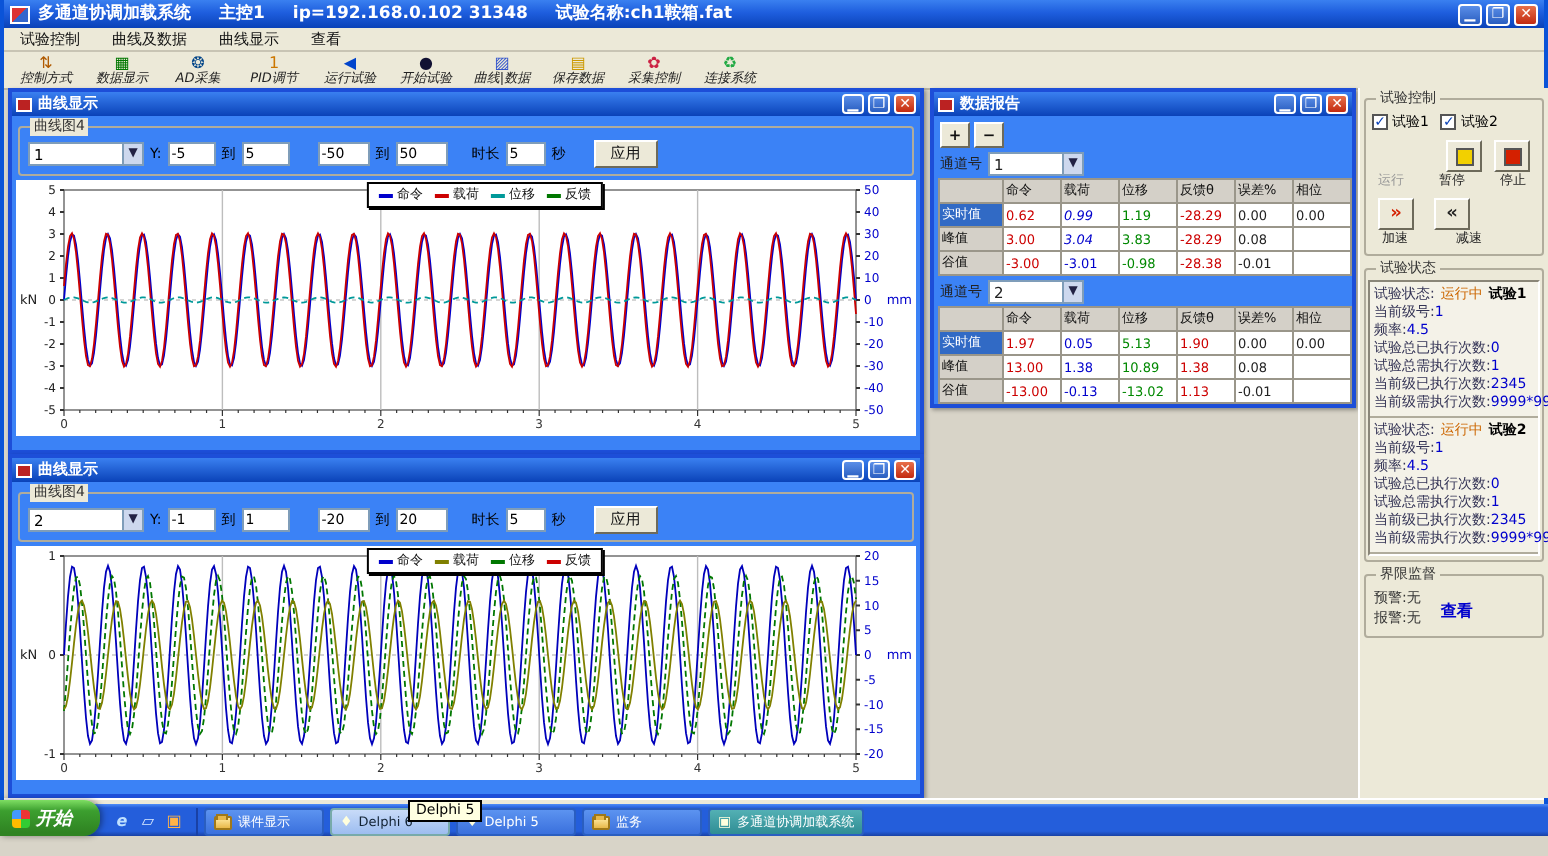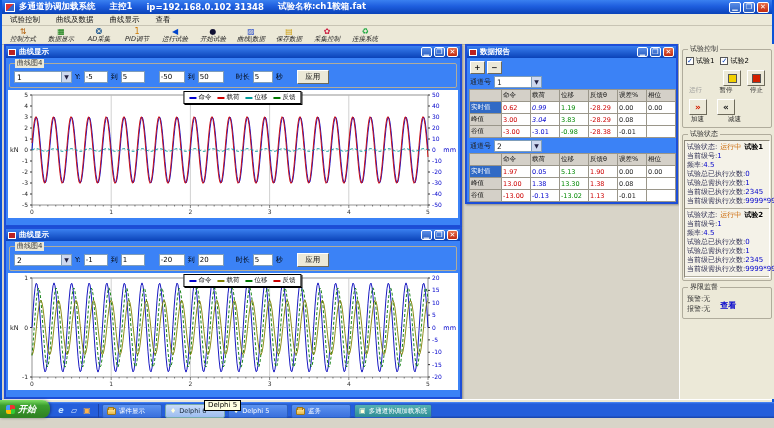--- a/index.html
+++ b/index.html
@@ -554,21 +554,21 @@
                   <td style="color: rgb(0, 0, 204);">0.05</td>
                   <td style="color: rgb(0, 136, 0);">5.13</td>
                   <td style="color: rgb(204, 0, 0);">1.90</td>
                   <td style="color: rgb(34, 34, 34);">0.00</td>
                   <td style="color: rgb(34, 34, 34);">0.00</td>
                 </tr>
                 <tr>
                   <td class="rowlbl">峰值</td>
                   <td style="color: rgb(204, 0, 0);">13.00</td>
                   <td style="color: rgb(0, 0, 204);">1.38</td>
-                  <td style="color: rgb(0, 136, 0);">13.30</td>
+                  <td style="color: rgb(0, 136, 0);">10.89</td>
                   <td style="color: rgb(204, 0, 0);">1.38</td>
                   <td style="color: rgb(34, 34, 34);">0.08</td>
                   <td style="color: rgb(34, 34, 34);"></td>
                 </tr>
                 <tr>
                   <td class="rowlbl">谷值</td>
                   <td style="color: rgb(204, 0, 0);">-13.00</td>
                   <td style="color: rgb(0, 0, 204);">-0.13</td>
                   <td style="color: rgb(0, 136, 0);">-13.02</td>
                   <td style="color: rgb(204, 0, 0);">1.13</td>

